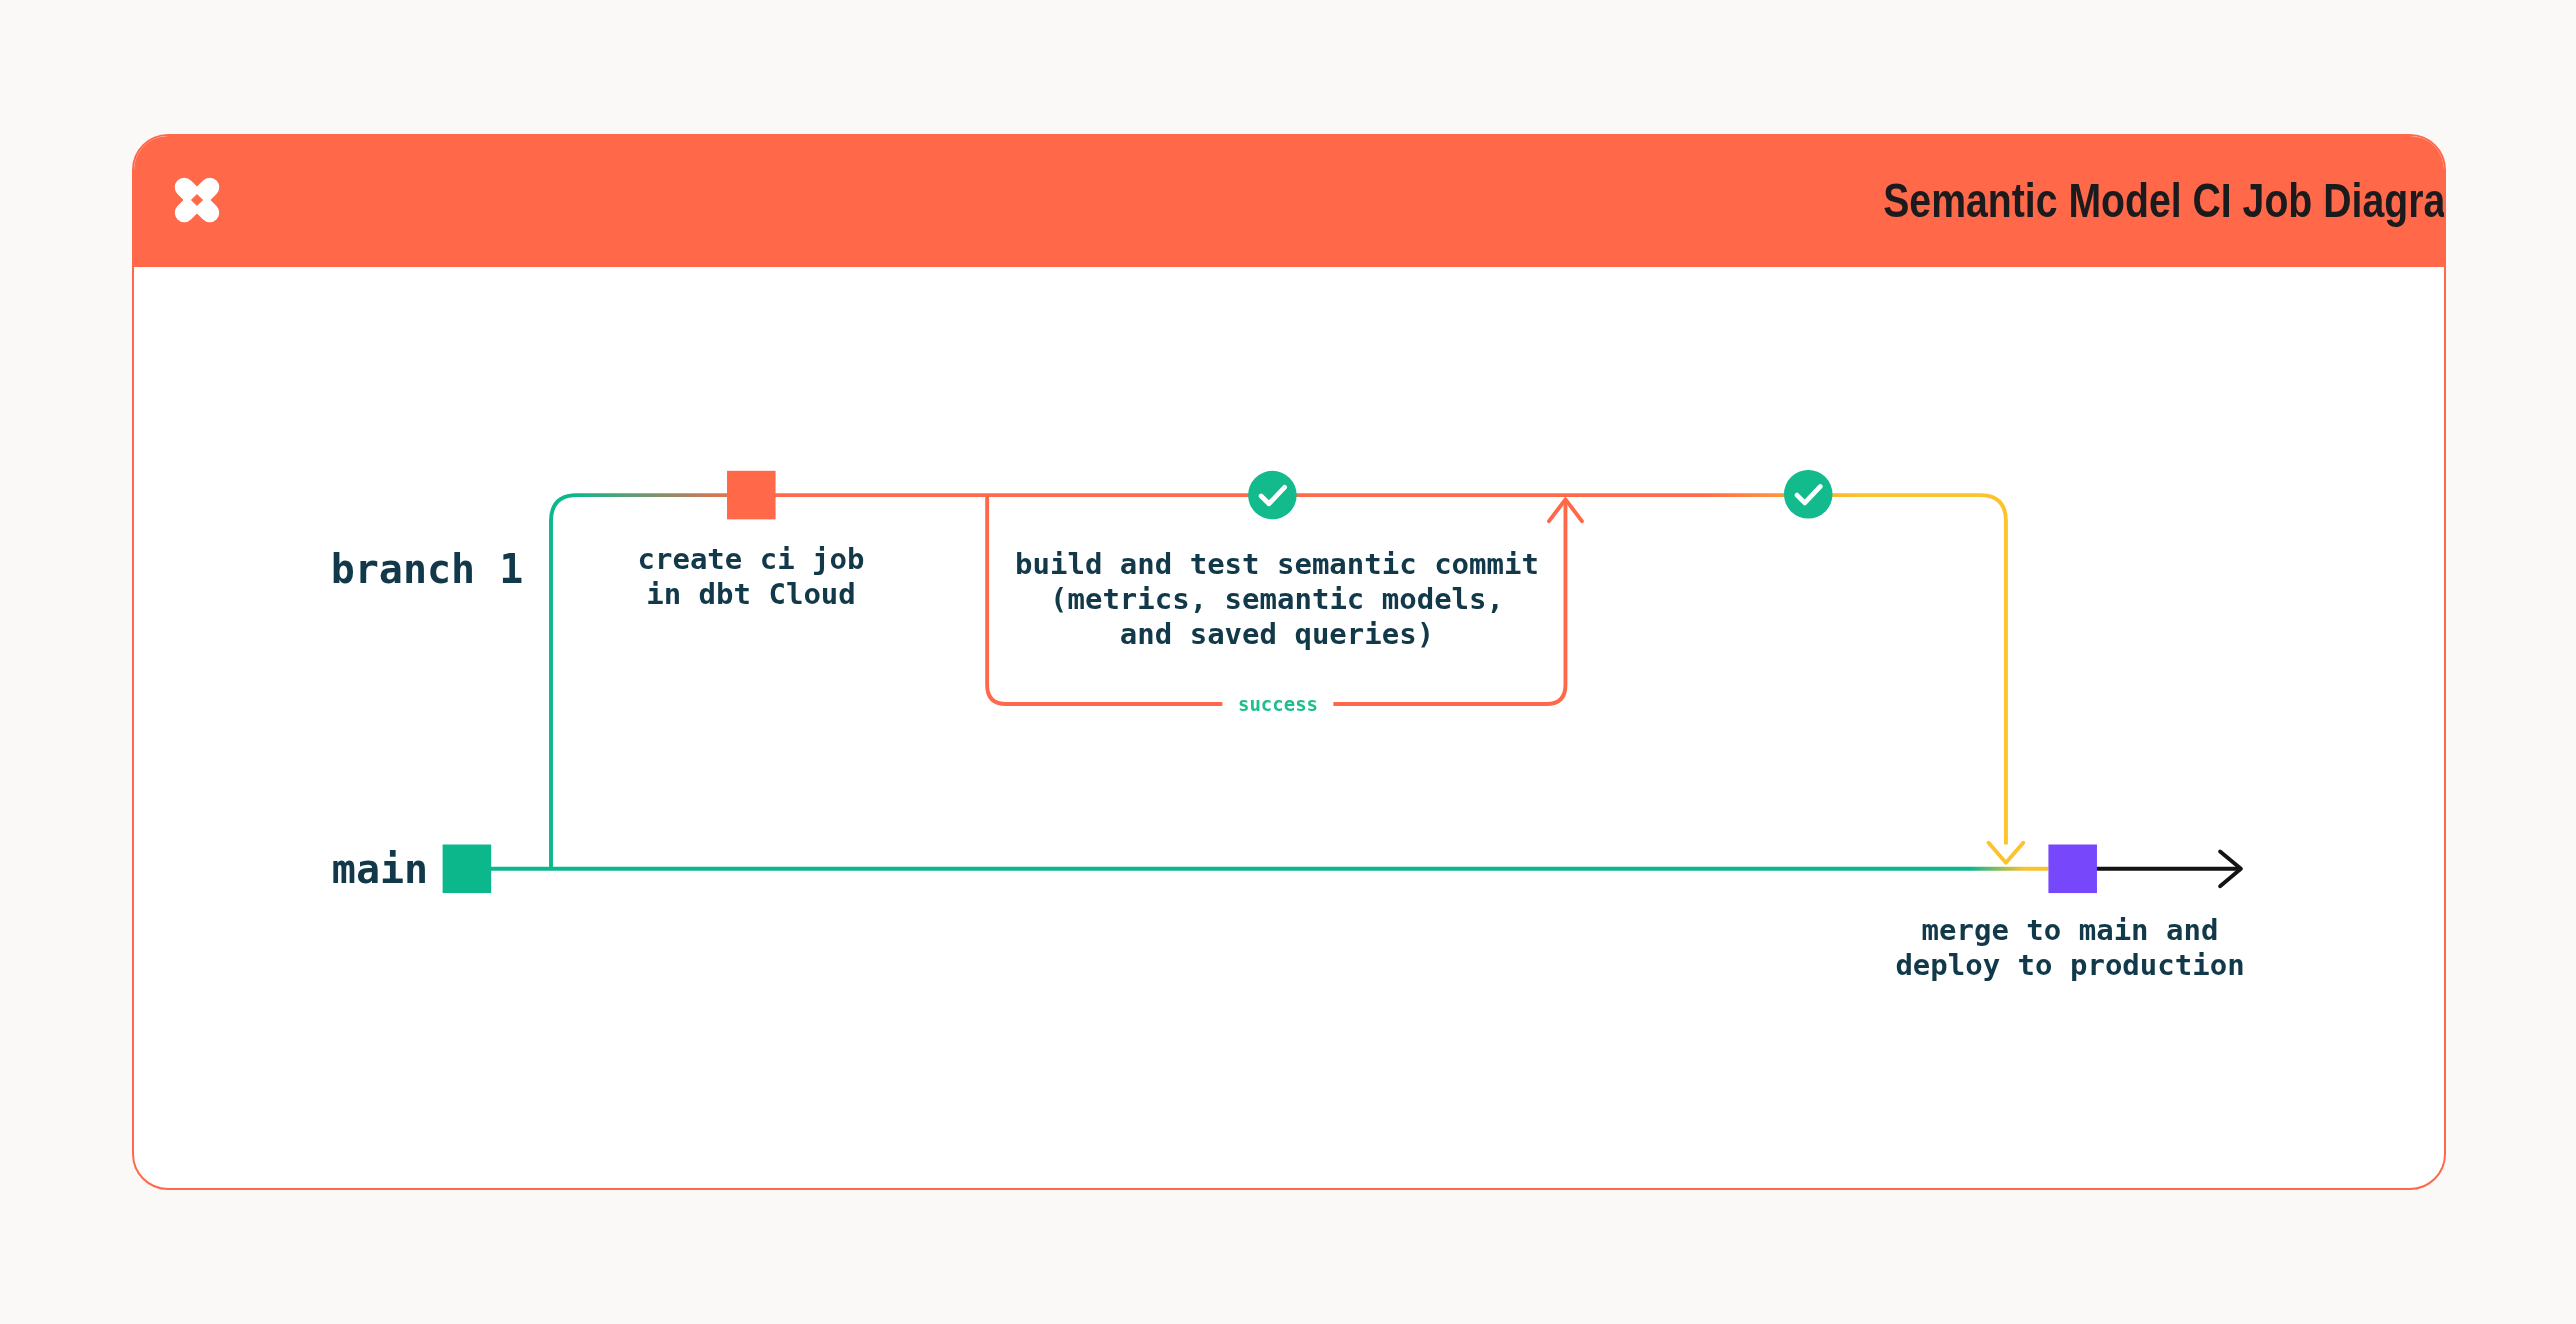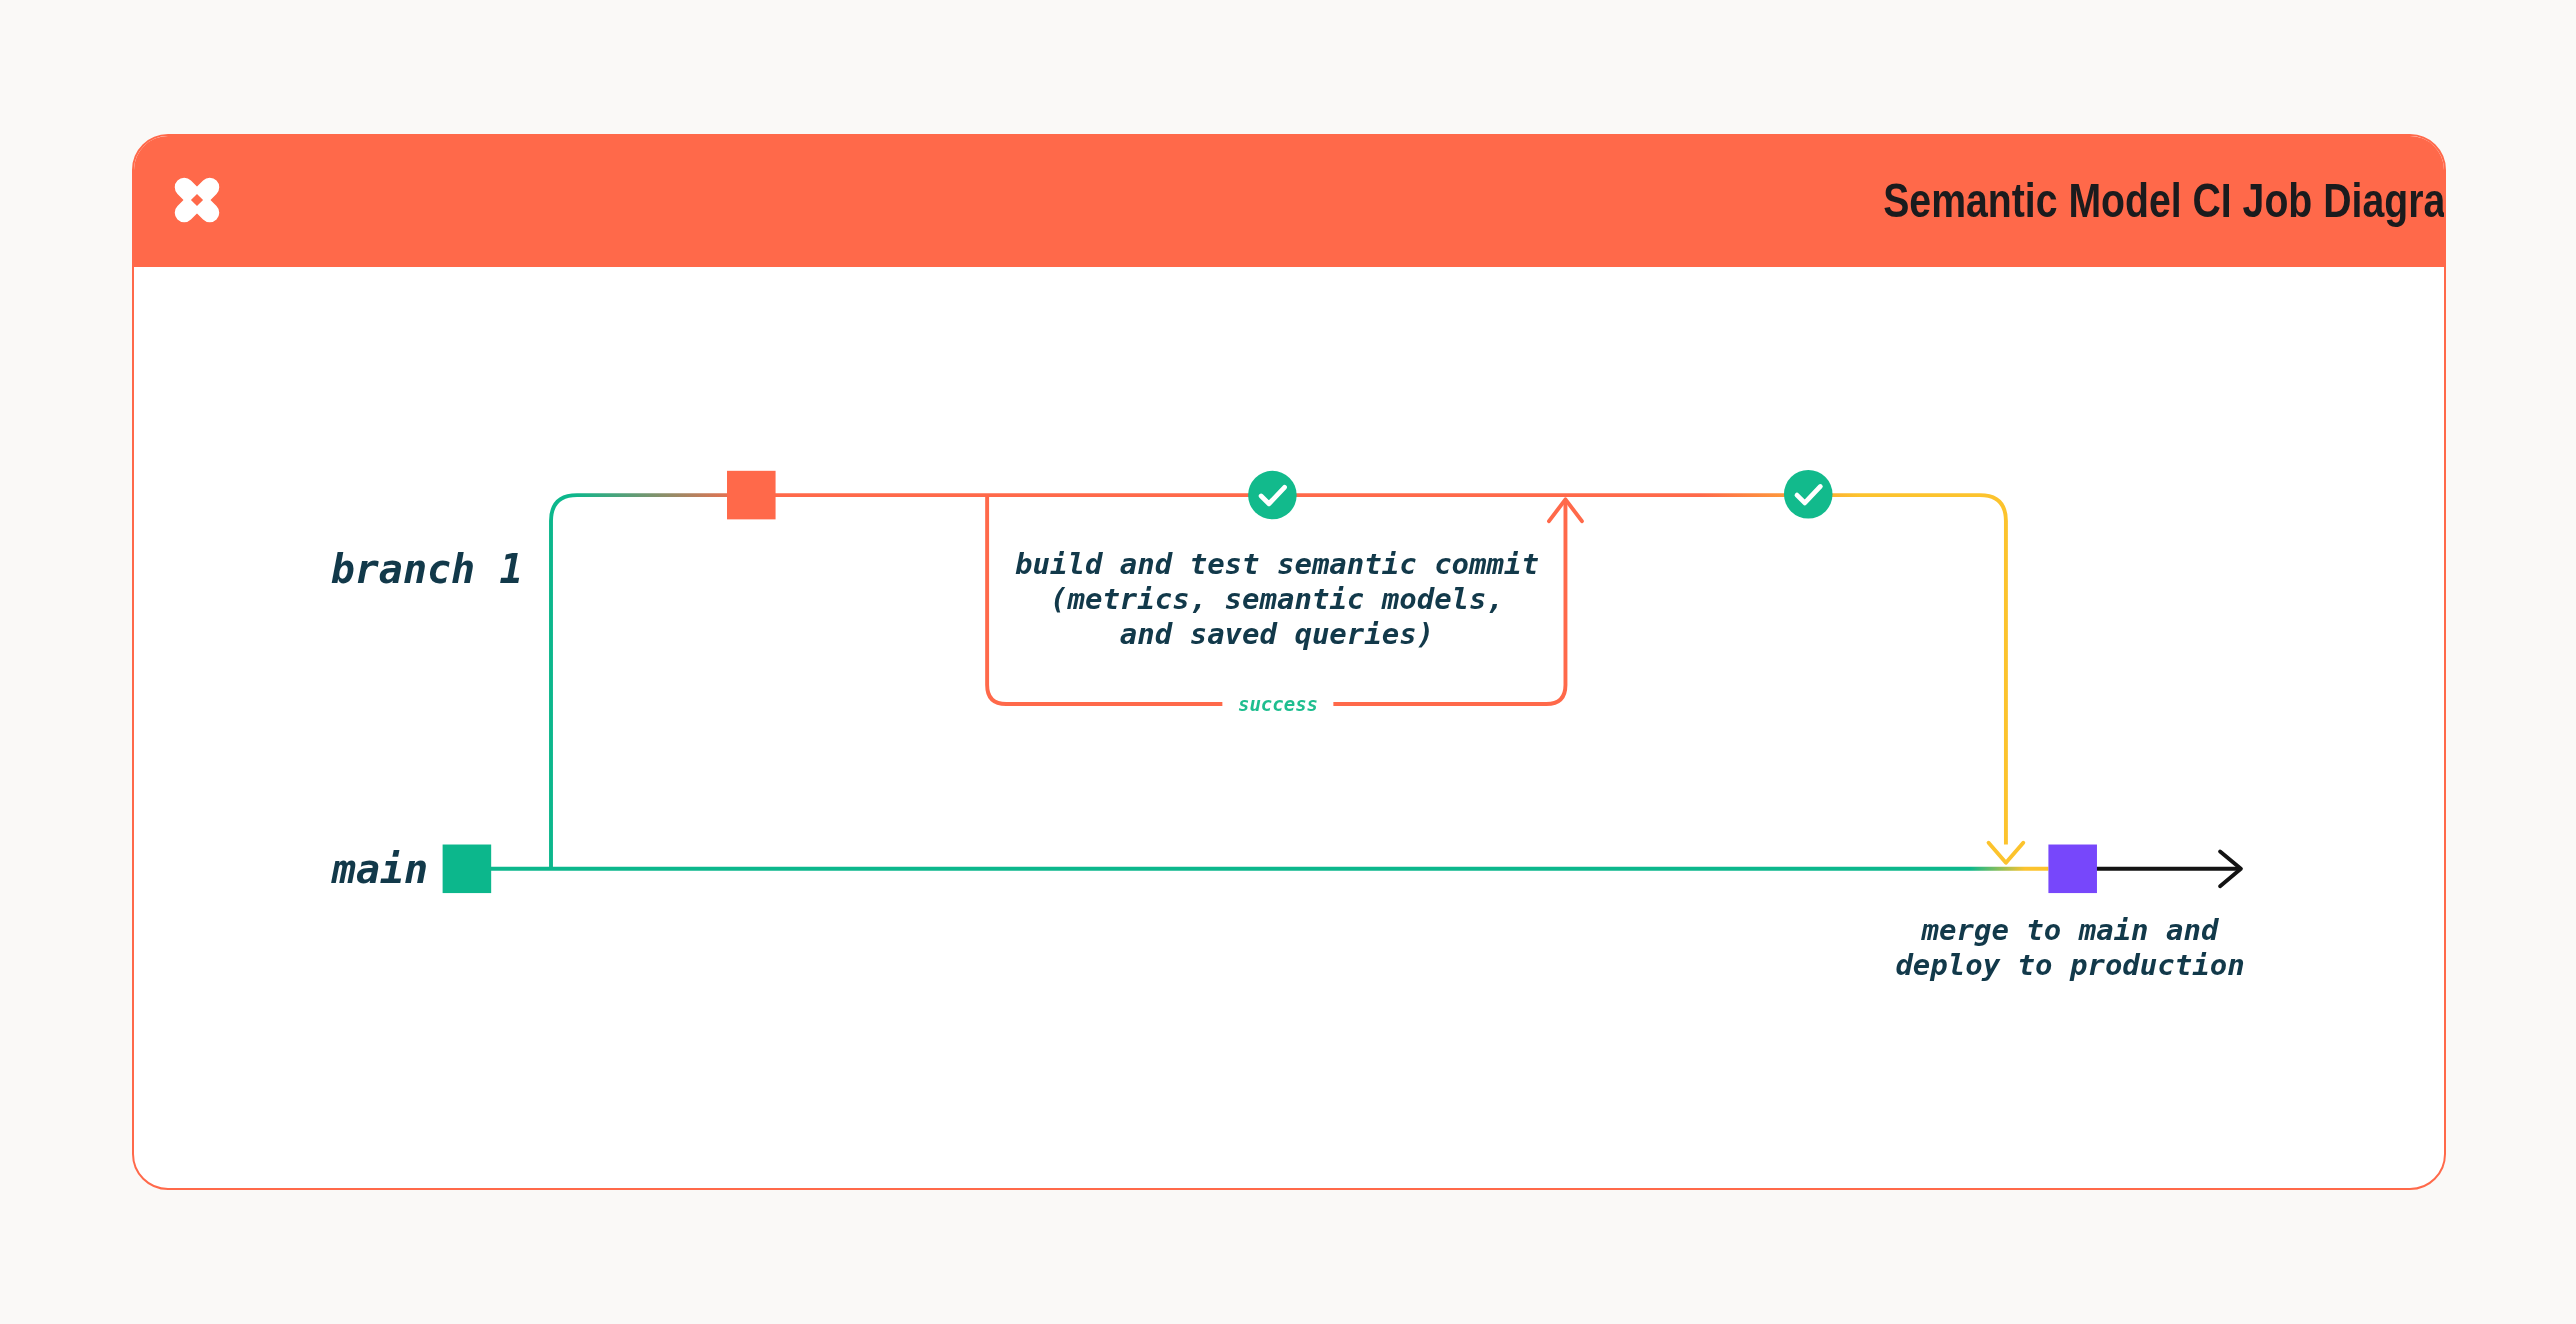--- a/index.html
+++ b/index.html
@@ -19,21 +19,21 @@
   .logo{width:62px;height:62px;flex:0 0 auto;}
   .title{
     font-weight:bold;font-size:49px;color:var(--title-ink);
     transform:scaleX(0.8);transform-origin:100% 50%;white-space:nowrap;
     letter-spacing:0;
   }
   .diagram-svg{position:absolute;left:0;top:0;width:2576px;height:1324px;z-index:1;}
   .label{
     position:absolute;z-index:2;transform:translate(-50%,-50%);
     font-family:"DejaVu Sans Mono",monospace;font-weight:700;
-    color:var(--ink);text-align:center;white-space:pre-line;font-style:italic;
+    color:var(--ink);text-align:center;white-space:pre-line;
   }
   .lane-label{font-size:40px;line-height:45px;}
   .node-label{font-size:29px;line-height:35px;}
   .branch-label{left:427px;top:569px;}
   .main-label{left:380px;top:869px;}
   .create-ci{left:751px;top:577px;}
   .build-test{left:1277px;top:599px;}
   .commit-push{left:1808px;top:577px;}
   .merge-deploy{left:2070px;top:948px;}
   .success-label{
@@ -100,20 +100,22 @@
     </g>
     <g>
       <circle cx="2085" cy="570" r="28" fill="var(--check-green)"></circle>
       <path d="M 2072 571 l 9 9 l 18 -19" fill="none" stroke="#ffffff" stroke-width="5.5" stroke-linecap="round" stroke-linejoin="round"></path>
     </g>
   </svg>
 
   <div class="label lane-label branch-label">branch 1</div>
   <div class="label lane-label main-label">main</div>
 
+  <div class="label node-label create-ci">create ci job
+in dbt Cloud</div>
   <div class="label node-label build-test">build and test semantic commit
 (metrics, semantic models,
 and saved queries)</div>
   <div class="label success-label">success</div>
   <div class="label node-label merge-deploy">merge to main and
 deploy to production</div>
 
 </div>
 
 

